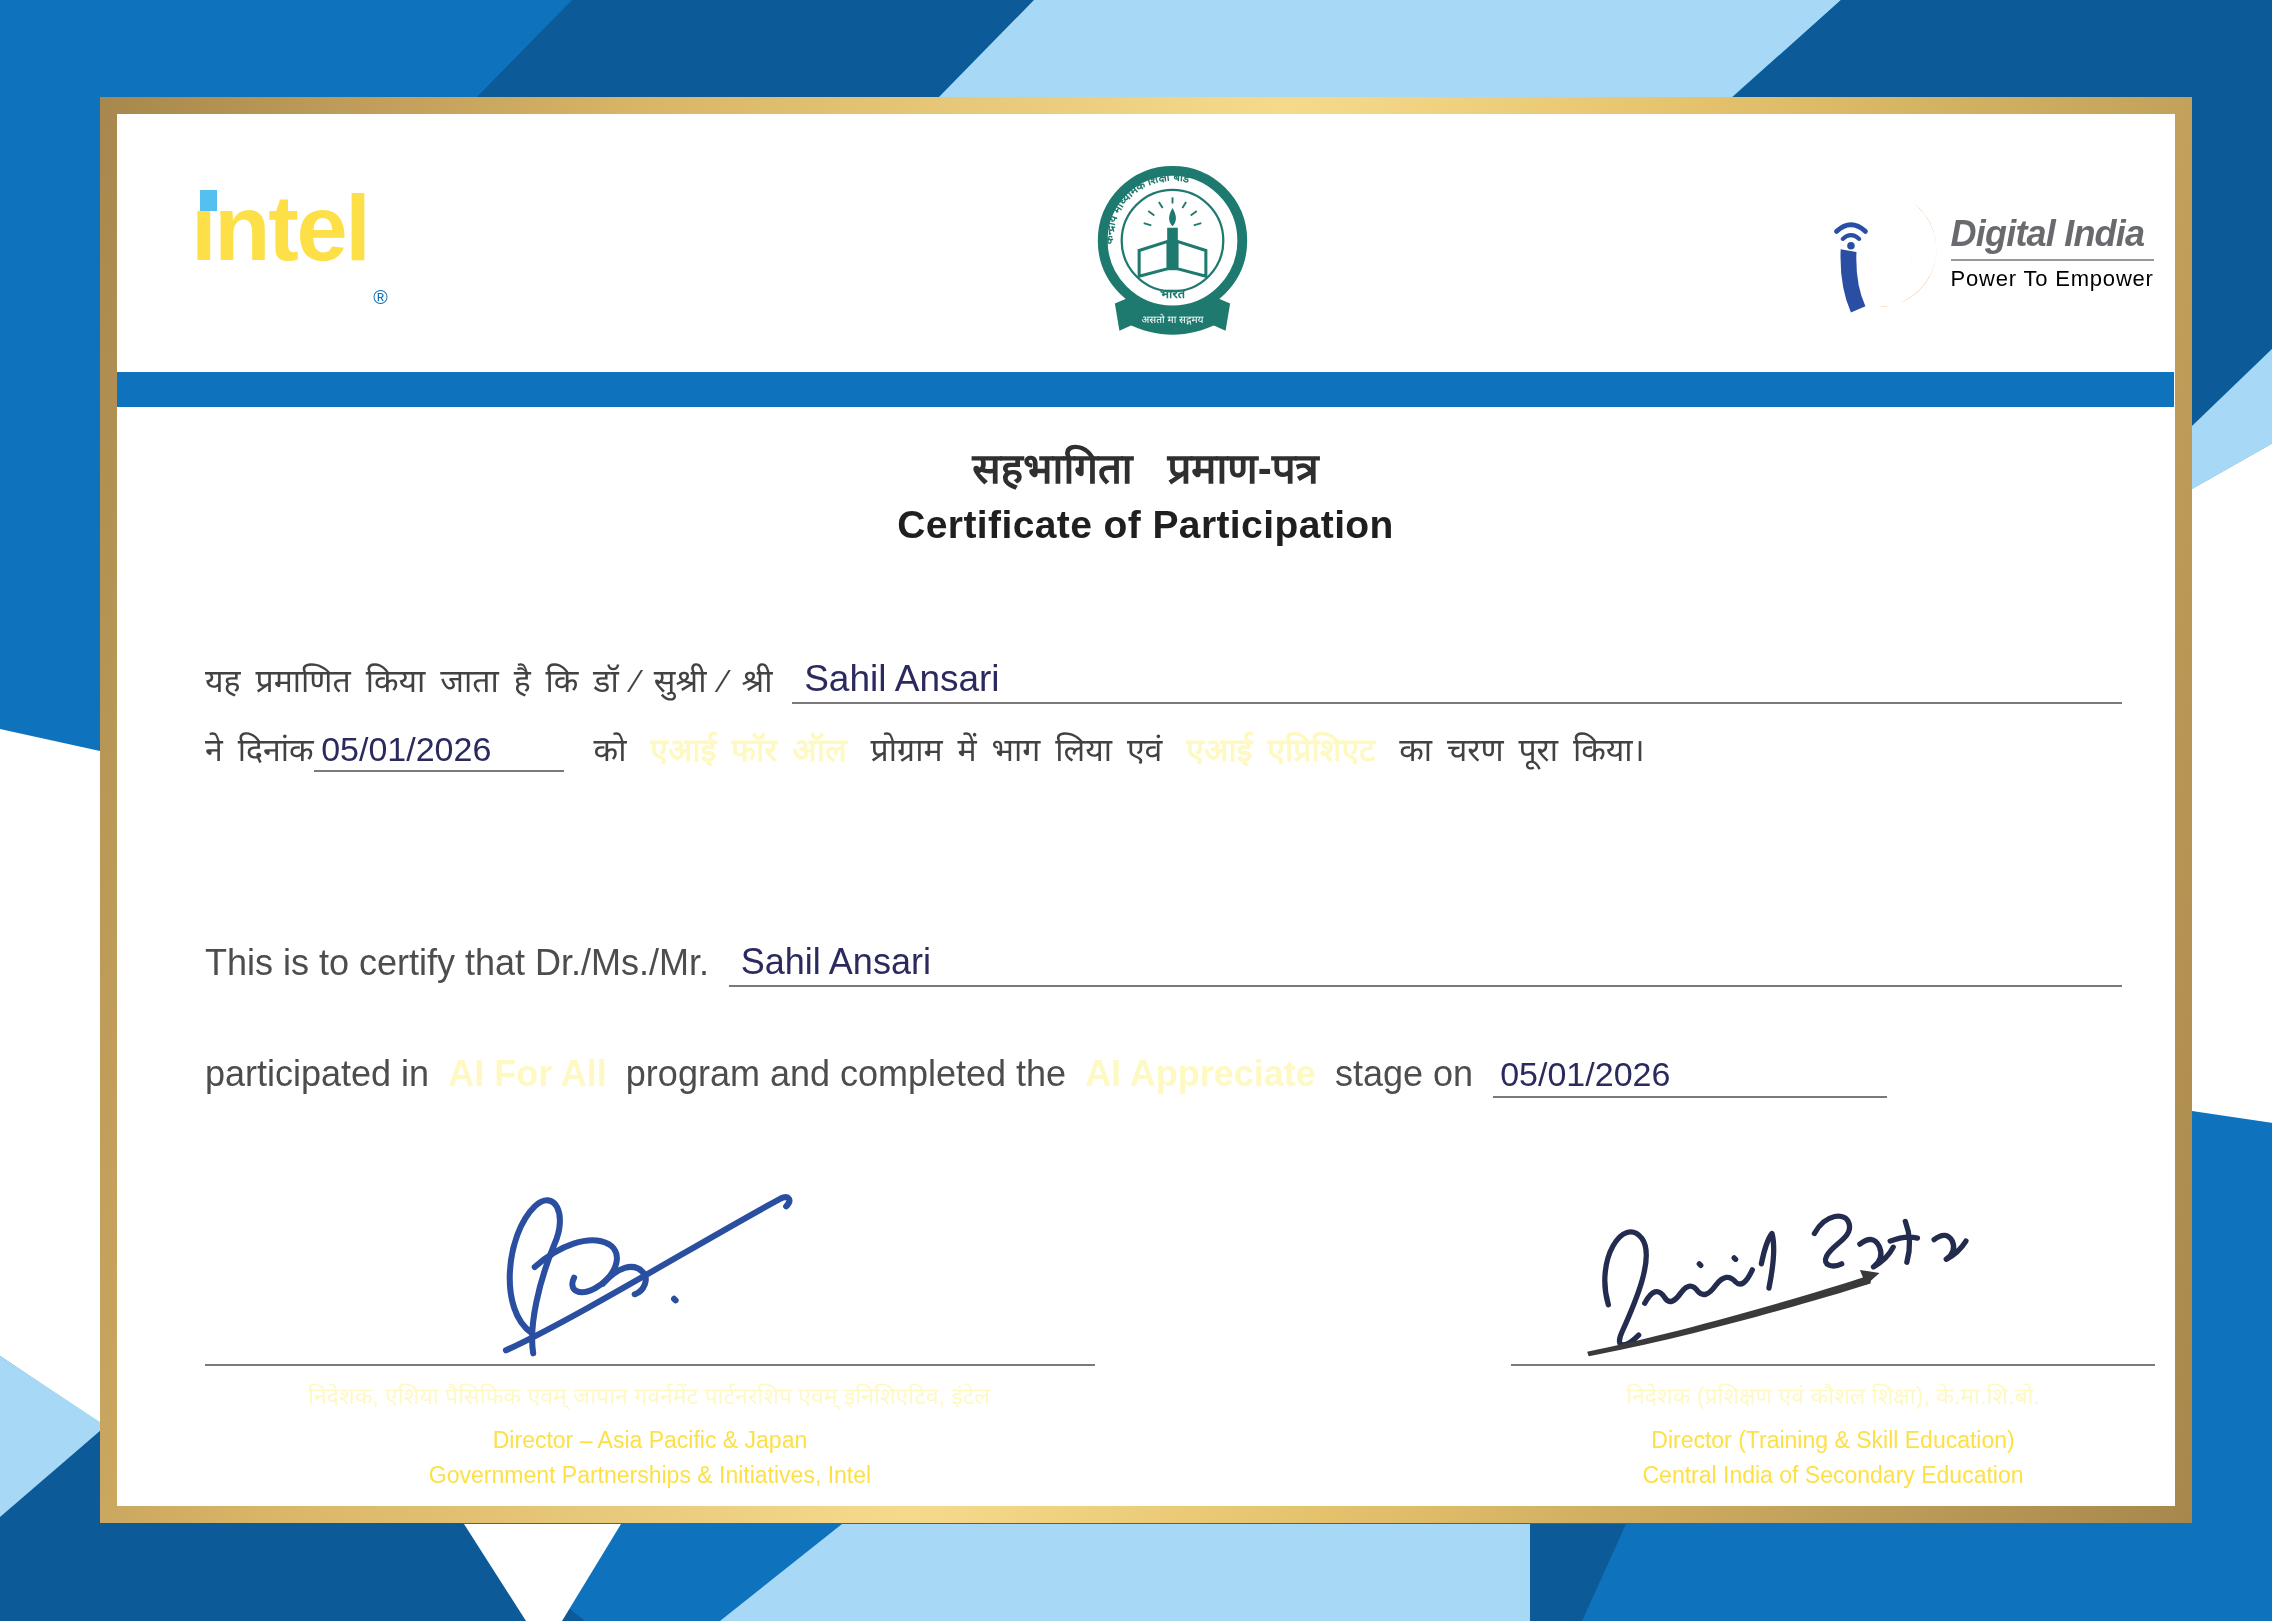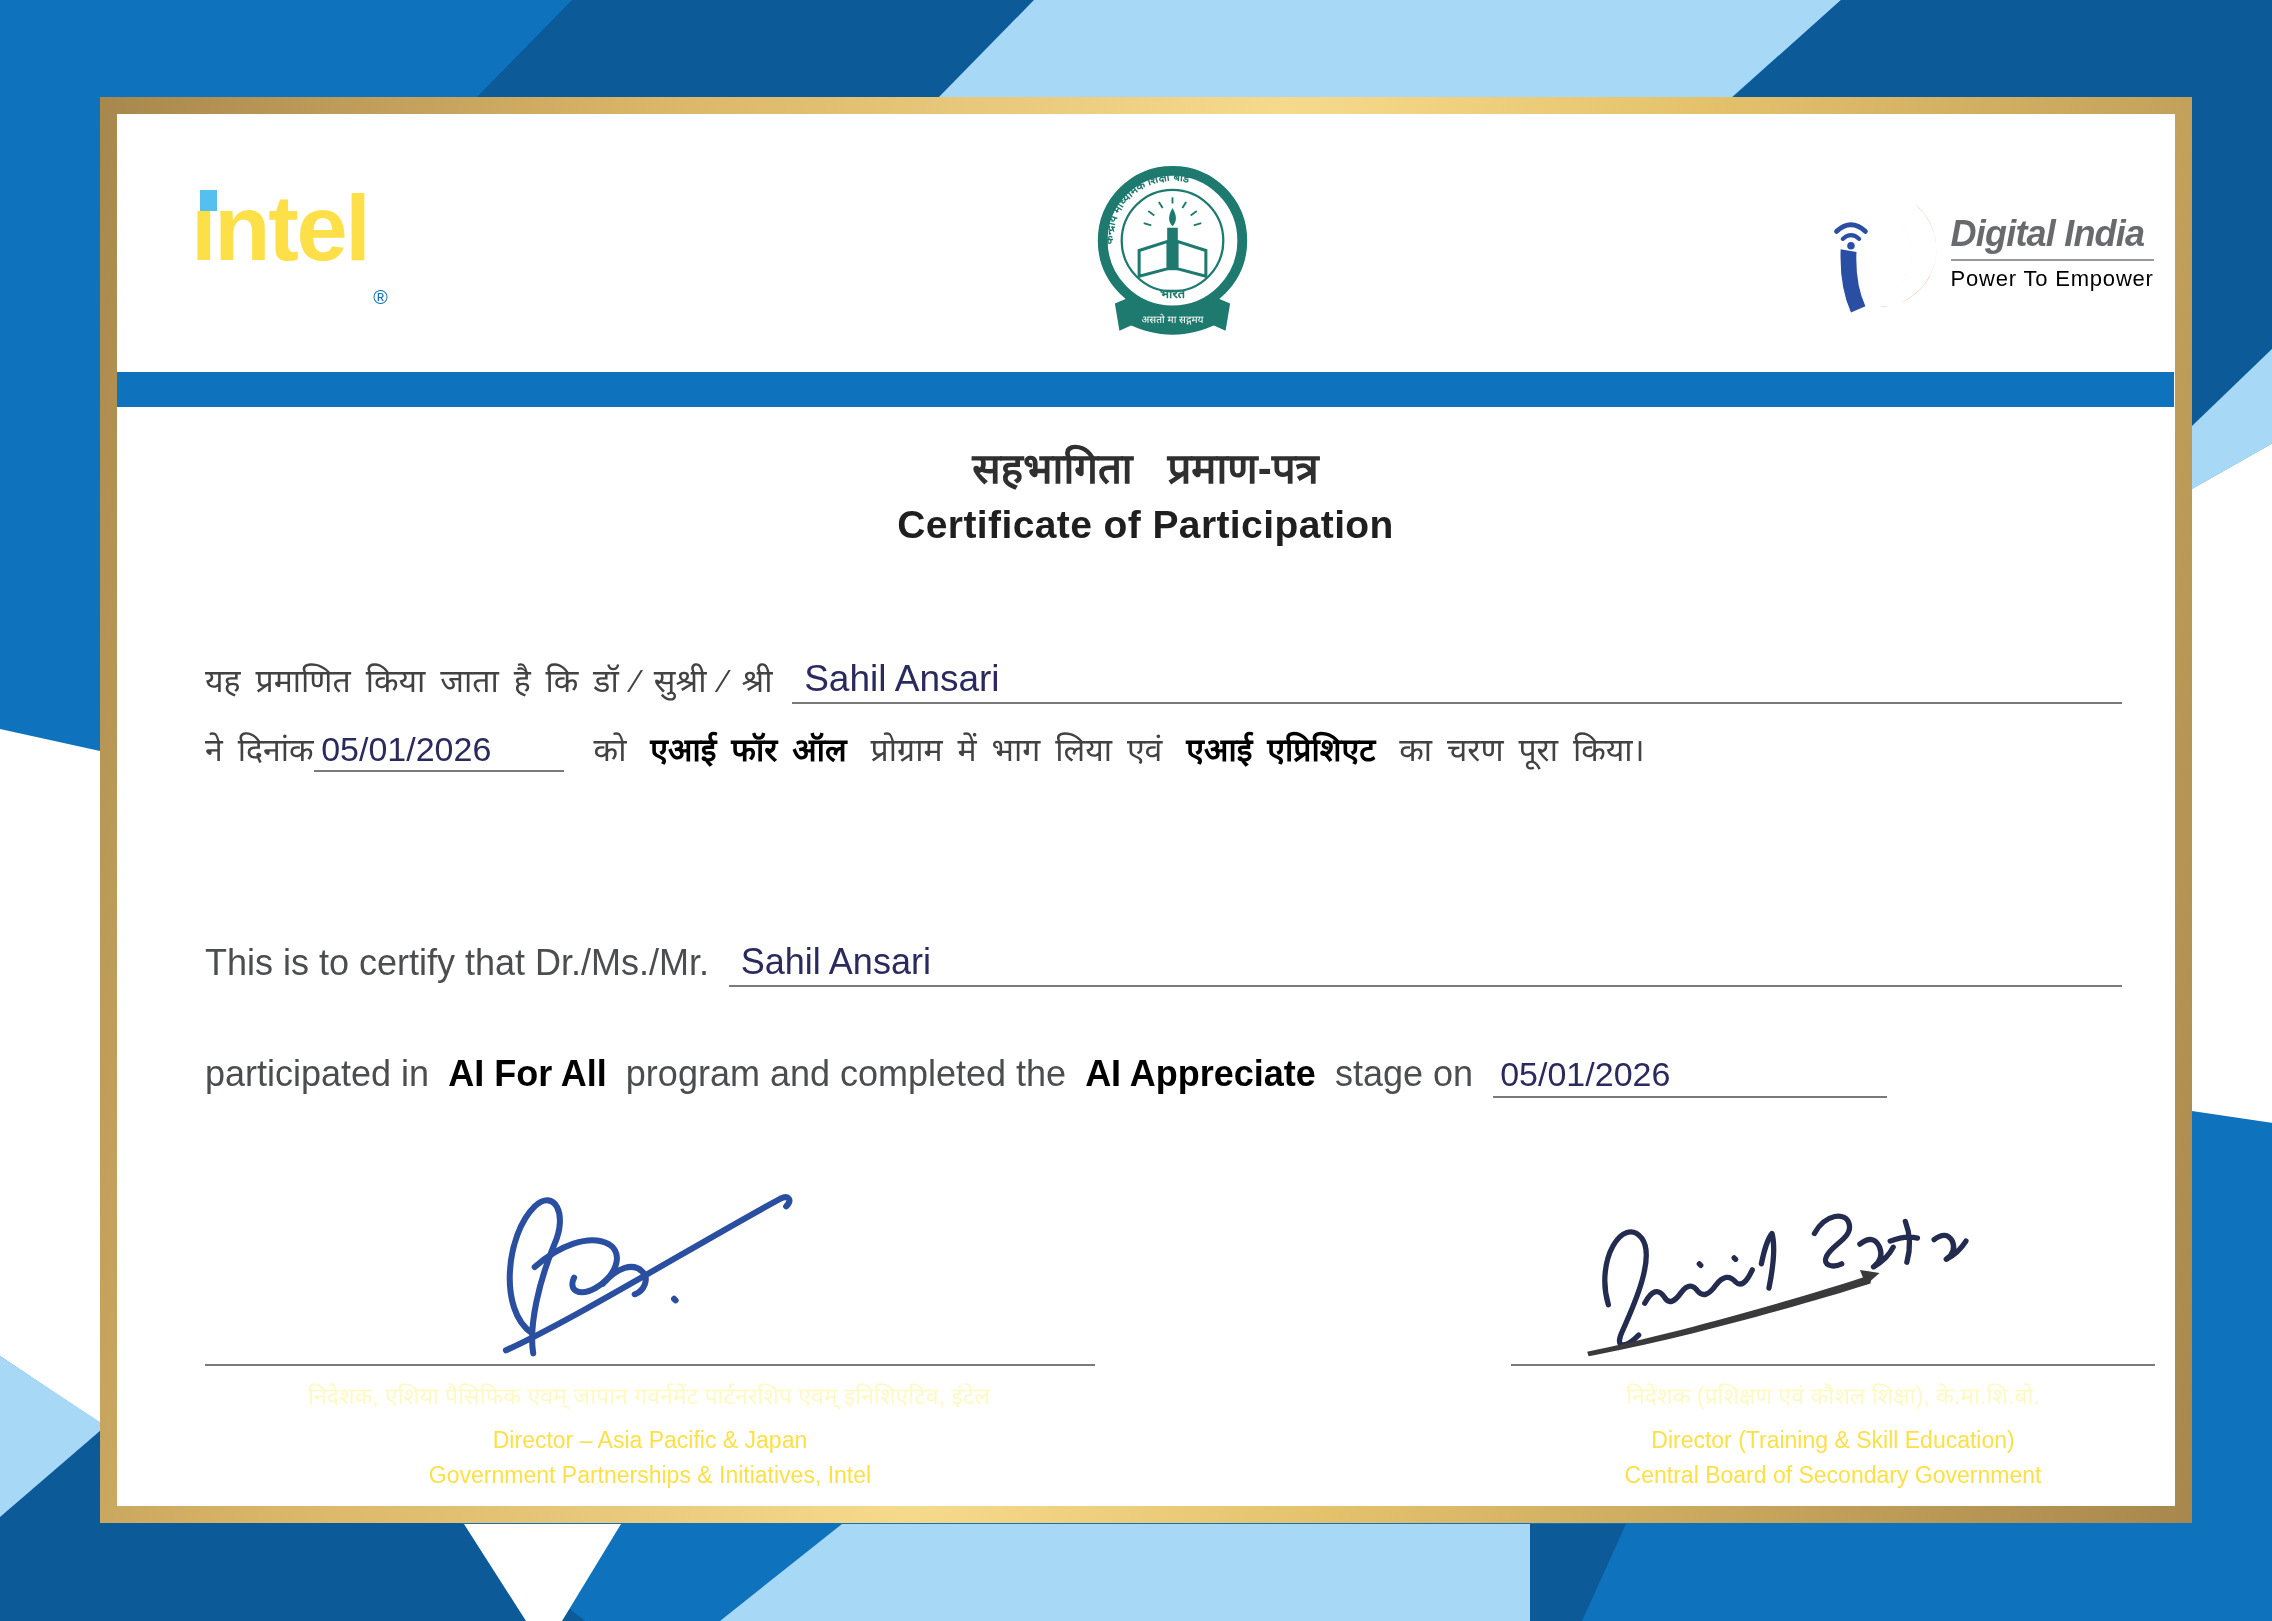--- a/index.html
+++ b/index.html
@@ -45,21 +45,21 @@
   
   .title-hi{position:absolute;left:117px;top:438px;width:2057px;text-align:center;
     font-size:42px;color:#2f2f2f;word-spacing:23px;font-weight:600;}
   .title-en{position:absolute;left:117px;top:503px;width:2057px;text-align:center;
     font-size:39px;color:#1f1f1f;font-weight:700;letter-spacing:0.4px;}
 
   
   .line{position:absolute;left:205px;width:1917px;display:flex;align-items:flex-end;}
   .hindi{font-size:32px;color:#424242;word-spacing:6px;line-height:1.35;}
   .eng{font-size:36px;color:#4c4d4f;line-height:1.3;margin-top:28px;}
-  .b-dark{font-weight:700;color:#000000;}
+  .b-dark{font-weight:700;color:#fef9c3;}
   .fill-line{flex:1;border-bottom:2.3px solid #7a7a7a;margin-left:19.7px;padding:0 0 1.5px 12px;}
   .u-line{border-bottom:2.3px solid #7a7a7a;padding:0 0 1.5px 7.6px;box-sizing:border-box;}
   .filled{color:#2b2a5e;font-weight:500;white-space:nowrap;}
   .name-sz{font-size:37px;}
   .date-sz{font-size:34px;}
   .seg > span, .seg > b{margin-right:9px;}
   .l-h1{top:658px;}
   .l-h2{top:729px;}
   .l-e1{top:912px;}
   .l-e2{top:1023px;}
@@ -224,14 +224,14 @@
     <path d="M 168 96 l 2 2 M 214 88 l 2 2"></path>
   </g>
   <g fill="#3a3a3c">
     <path d="M 20 212 C 130 190 300 142 396 110 L 394 122 C 300 152 132 198 22 218 Z"></path>
     <path d="M 380 104 l 26 4 l -18 16 z"></path>
   </g>
 </svg>
 <div class="sig-line sig-line-right"></div>
 <div class="sig-txt sig-hi sr-hi">निदेशक (प्रशिक्षण एवं कौशल शिक्षा), के.मा.शि.बो.</div>
 <div class="sig-txt sig-en sr-e1">Director (Training &amp; Skill Education)</div>
-<div class="sig-txt sig-en sr-e2">Central Board of Secondary Government</div>
+<div class="sig-txt sig-en sr-e2">Central India of Secondary Education</div>
 
 
 </body></html>

